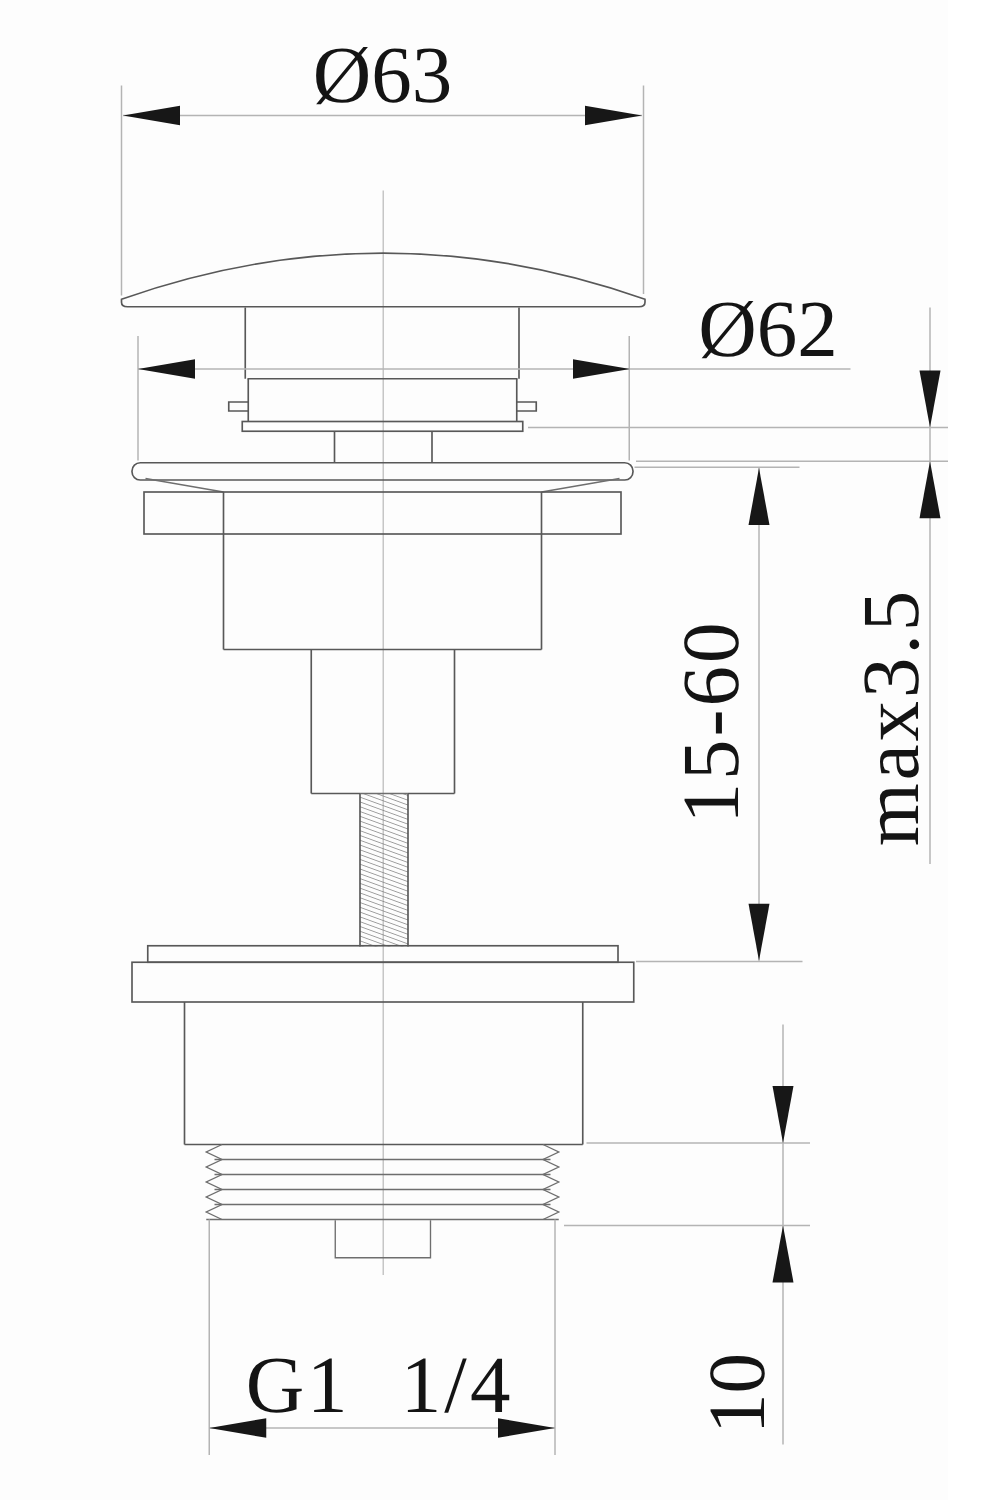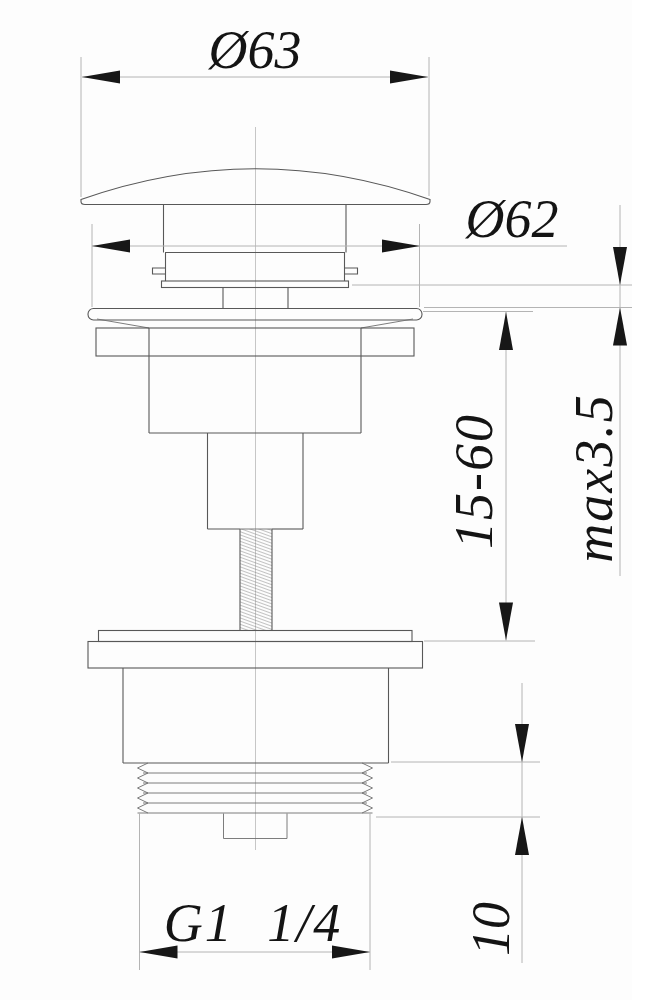--- a/index.html
+++ b/index.html
@@ -1,16 +1,16 @@
 <!DOCTYPE html>
 <html><head>
 <meta charset="utf-8">
 <style>
   html,body{margin:0;padding:0;background:#ffffff;}
-  .page{width:632px;height:1000px;background:#fdfdfd;position:relative;overflow:hidden;font-style:italic;}
+  .page{width:632px;height:1000px;background:#fdfdfd;position:relative;overflow:hidden;}
   svg{display:block;}
   .obj{stroke:#585858;stroke-width:1.1;fill:none;}
   .obj-thin{stroke:#6e6e6e;stroke-width:0.9;fill:none;}
   .dimline{stroke:#b4b4b4;stroke-width:1;fill:none;}
   .extline{stroke:#b4b4b4;stroke-width:1;fill:none;}
   .cline{stroke:#c6c6c6;stroke-width:1;fill:none;}
   .arrow{fill:#171717;stroke:none;}
   .dim-text{font-family:"Liberation Serif","DejaVu Serif",serif;font-size:54px;fill:#141414;}
   .thread-label{word-spacing:18px;letter-spacing:2px;}
   .ls{letter-spacing:2px;}

